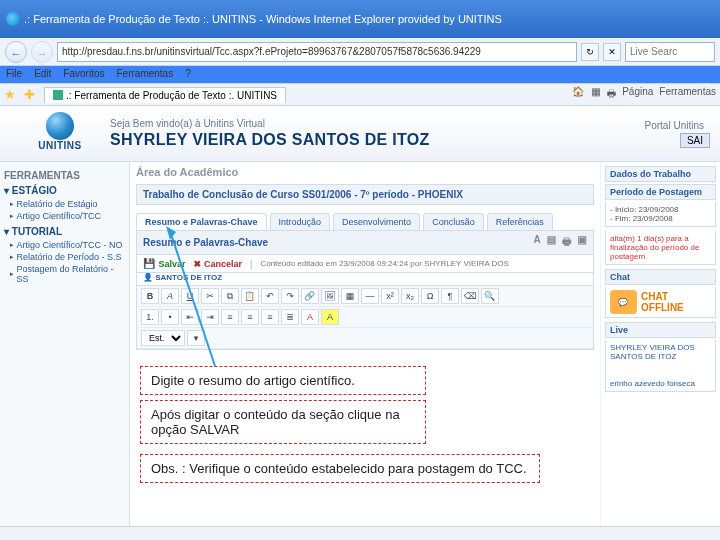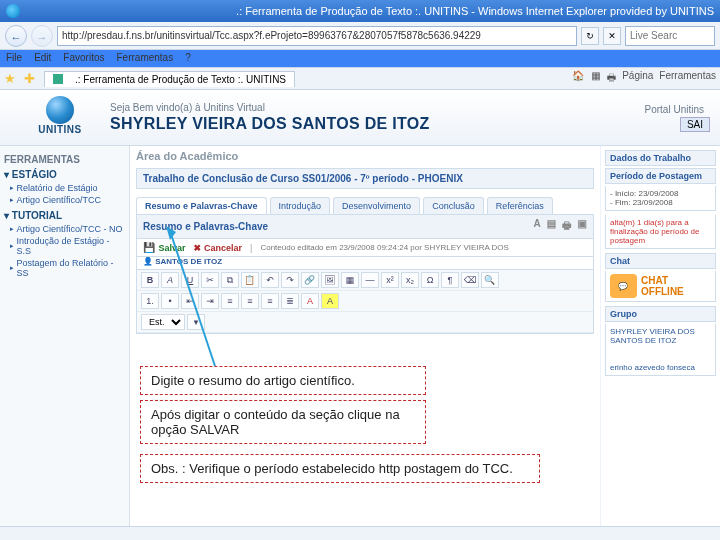--- a/index.html
+++ b/index.html
@@ -1,32 +1,32 @@
 <!DOCTYPE html>
 <html><head>
 <meta charset="utf-8">
 <style>
   * { box-sizing: border-box; margin: 0; padding: 0; }
   body { font-family: Tahoma, Arial, sans-serif; font-size: 11px; background: #fff; width: 720px; height: 540px; overflow: hidden; position: relative; }
   
-  .titlebar { background: linear-gradient(#4a8ce0, #2b6cc7); color: #fff; padding: 3px 6px; font-size: 11px; display: flex; align-items: center; height: 22px; justify-content: space-between; }
+  .titlebar { background: linear-gradient(#4a8ce0, #2b6cc7); color: #fff; padding: 3px 6px; font-size: 11px; display: flex; align-items: center; height: 38px; }
   .titlebar .ie-icon { width: 14px; height: 14px; background: radial-gradient(circle at 40% 40%, #6cf, #08c); border-radius: 50%; margin-right: 4px; }
   
   .navbar { background: #eef3fa; border-bottom: 1px solid #c8d6e8; padding: 3px 5px; display: flex; align-items: center; gap: 4px; height: 28px; }
   .navbtn { width: 22px; height: 22px; border: 1px solid #b0c4de; border-radius: 50%; background: linear-gradient(#f8fbff,#dde9f7); display: flex; align-items: center; justify-content: center; font-size: 11px; color: #2a5a9c; cursor: pointer; }
   .addrbar { flex: 1; background: #fff; border: 1px solid #9bb5d6; height: 20px; padding: 2px 4px; font-size: 10px; color: #333; }
   .searchbox { width: 90px; background: #fff; border: 1px solid #9bb5d6; height: 20px; padding: 2px 4px; font-size: 10px; color: #888; }
   .smbtn { width: 18px; height: 18px; border: 1px solid #bcd; background: #f4f8fc; font-size: 9px; display:flex;align-items:center;justify-content:center; }
   
   .menubar { background: #3b82f6; border-bottom: 1px solid #c8d6e8; padding: 2px 6px; font-size: 10px; color: #333; height: 18px; display:flex; gap:12px; }
   .menubar span { cursor: pointer; }
   
   .tabbar { background: #eef3fa; border-bottom: 1px solid #c8d6e8; padding: 2px 4px; display:flex; align-items:center; gap:4px; height: 22px; }
   .favstar { width:16px; height:16px; color:#f5c542; font-size:13px; }
-  .tab { background: #fff; border: 1px solid #bcd; border-bottom: none; padding: 2px 8px; font-size: 10px; display:flex; align-items:center; gap:12px; }
+  .tab { background: #fff; border: 1px solid #bcd; border-bottom: none; padding: 2px 8px; font-size: 10px; display:flex; align-items:center; gap:3px; }
   .tabbar-right { margin-left:auto; display:flex; gap:6px; font-size:10px; color:#555; }
   
   .content { position: relative; height: calc(540px - 22px - 28px - 18px - 22px - 14px); }
   
   .header-strip { background: linear-gradient(#fff,#eef3fa); border-bottom:1px solid #d0dce8; height: 56px; display:flex; align-items:center; padding: 0 10px; }
   .logo { width: 100px; height: 44px; display:flex; flex-direction:column; align-items:center; }
   .logo-ball { width:28px; height:28px; border-radius:50%; background: radial-gradient(circle at 35% 30%, #9dd6ff, #2a8ccf, #0a5a9a); }
   .logo-text { font-size: 10px; font-weight: bold; color: #1a4d7a; letter-spacing: 0.5px; }
   .header-text { flex:1; }
   .welcome { font-size: 10px; color: #6a7a8a; }
@@ -150,21 +150,21 @@
           <span>Relatório de Estágio</span>
         </div>
       <div class="side-link">
           <span>Artigo Científico/TCC</span>
         </div>
       <div class="side-sec">▾ <span>TUTORIAL</span></div>
       <div class="side-link">
           <span>Artigo Científico/TCC - NO</span>
         </div>
       <div class="side-link">
-          <span>Introdução de Estágio - S.S</span>
+          <span>Relatório de Período - S.S</span>
         </div>
       <div class="side-link">
           <span>Postagem do Relatório - SS</span>
         </div>
     </div>
 
     <div class="center">
       <div class="area-title">Área do Acadêmico</div>
       <div class="course-bar">Trabalho de Conclusão de Curso SS01/2006 - 7º período - PHOENIX</div>
       <div class="section-tabs">
@@ -248,31 +248,31 @@
       <div class="rp-body">
         <div><span>- Início:</span> <span>23/09/2008</span></div>
         <div><span>- Fim:</span> <span>23/09/2008</span></div>
       </div>
       <div class="rp-body" style="color:#c33">alta(m) 1 dia(s) para a finalização do período de postagem</div>
       <div class="rp-head">Chat</div>
       <div class="rp-body chat-badge">
         <div class="chat-ico">💬</div>
         <div class="chat-off">CHAT OFFLINE</div>
       </div>
-      <div class="rp-head">Grupo</div>
+      <div class="rp-head">Live</div>
       <div class="rp-body">
         <div style="color:#2a5a9c">SHYRLEY VIEIRA DOS SANTOS DE ITOZ</div>
         <div style="color:#2a5a9c;margin-top:18px">erinho azevedo fonseca</div>
       </div>
     </div>
   </div>
 </div>
 
 <svg class="arrow-svg" width="80" height="150">
   <line x1="10" y1="5" x2="55" y2="140" stroke="#2aa0d8" stroke-width="2"></line>
   <polygon points="6,0 16,6 10,14" fill="#2aa0d8"></polygon>
 </svg>
 
 <div class="callout callout1">Digite o resumo do artigo científico.</div>
 <div class="callout callout2">Após digitar o conteúdo da seção clique na opção SALVAR</div>
-<div class="callout callout3">Obs. : Verifique o período estabelecido http postagem do TCC.</div>
+<div class="callout callout3">Obs. : Verifique o conteúdo estabelecido para postagem do TCC.</div>
 
 <div class="statusbar"></div>
 
 </body></html>

